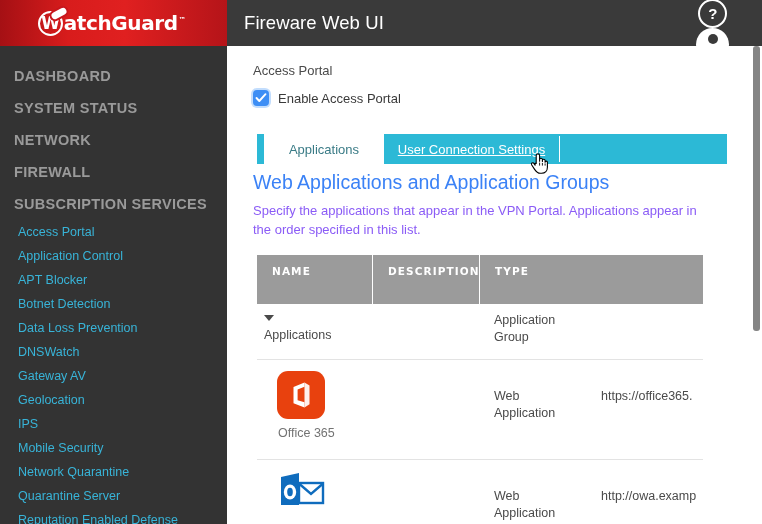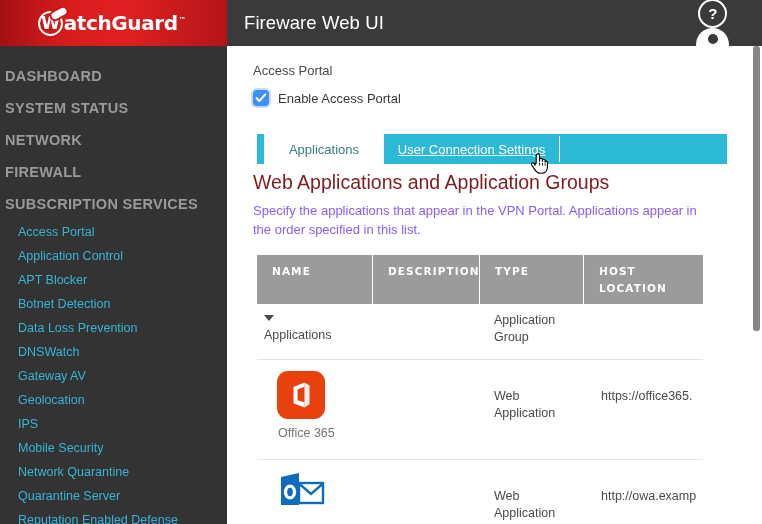--- a/index.html
+++ b/index.html
@@ -71,21 +71,21 @@
     vertical-align: super;
     margin-left: 1px;
   }
 
   #nav { padding-top: 14px; }
   .nav-top {
     color: #9a9a9a;
     font-size: 14.5px;
     font-weight: bold;
     letter-spacing: 0.3px;
-    padding: 0 0 0 5px;
+    padding: 0 0 0 14px;
     height: 32px;
     line-height: 32px;
     cursor: pointer;
     white-space: nowrap;
   }
   .nav-sub {
     color: #38b4d8;
     font-size: 12.5px;
     padding: 0 0 0 18px;
     height: 24px;
@@ -215,21 +215,21 @@
     font-weight: 500;
   }
   .tab-sep {
     width: 1px;
     background: #ffffff;
     margin: 2px 0;
   }
 
   #content-heading {
     position: absolute; left: 26px; top: 125px;
-    font-size: 19.5px; color: #7f1d1d;
+    font-size: 19.5px; color: #3b82f6;
     white-space: nowrap;
   }
   #content-desc {
     position: absolute; left: 26px; top: 155px;
     width: 460px;
     font-size: 13px; color: #8b5cf6;
     line-height: 19px;
   }
 
   
@@ -384,21 +384,20 @@
 
     <div id="content-heading">Web Applications and Application Groups</div>
     <div id="content-desc">Specify the applications that appear in the VPN Portal. Applications appear in the order specified in this list.</div>
 
     <div id="table">
 
       <div id="thead">
         <div class="th col-name">NAME</div>
         <div class="th col-desc">DESCRIPTION</div>
         <div class="th col-type">TYPE</div>
-        <div class="th col-host"><span>HOST</span><br><span>LOCATION</span></div>
       </div>
 
       <div class="trow row-group">
         <div class="td col-name" style="padding-left:0">
           <div class="caret"></div>
           <div class="group-name">Applications</div>
         </div>
         <div class="td col-desc"></div>
         <div class="td col-type">Application Group</div>
         <div class="td col-host"></div>

